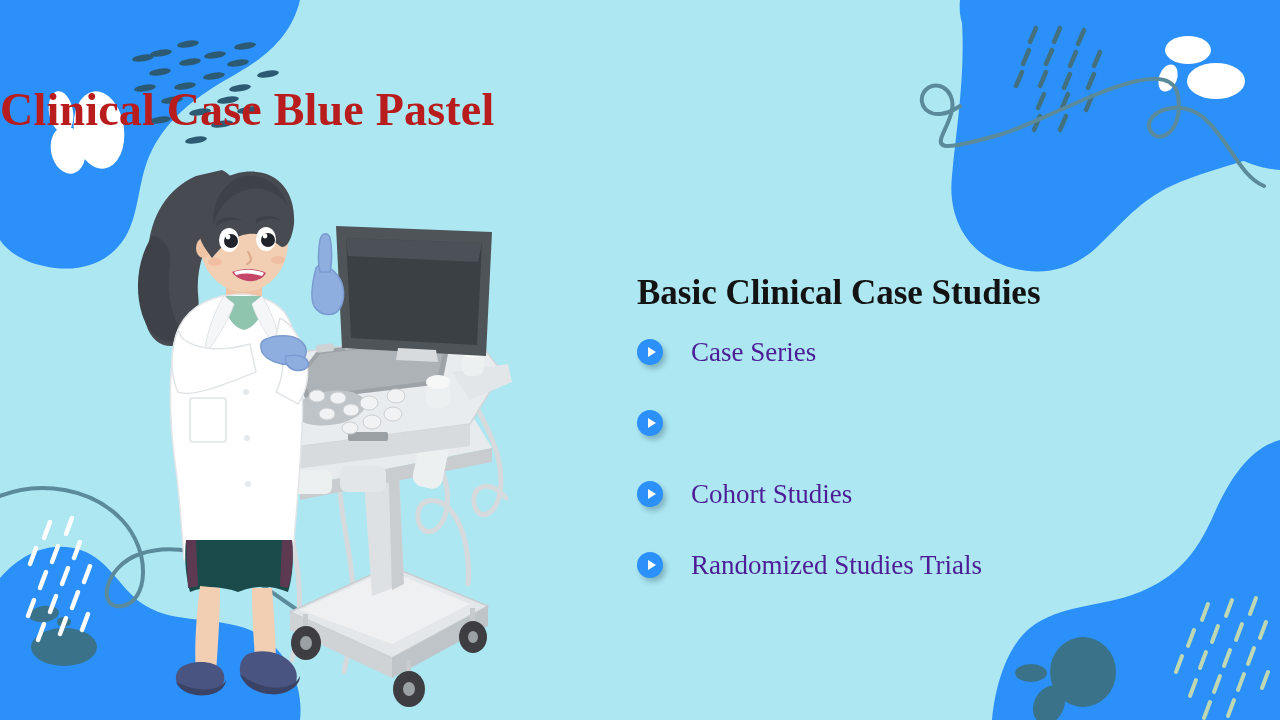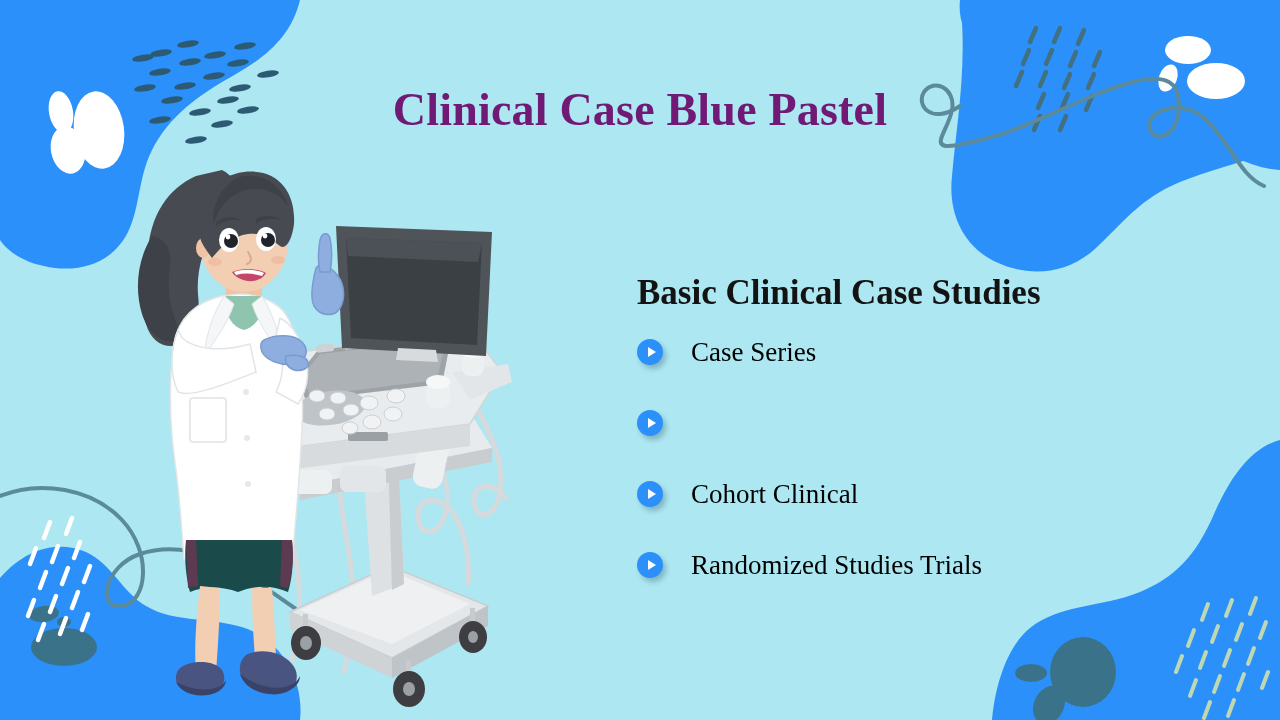--- a/index.html
+++ b/index.html
@@ -22,24 +22,24 @@
     height: 720px;
     pointer-events: none;
   }
 
   
   #slide-title {
     position: absolute;
     left: 0;
     top: 83px;
     width: 1280px;
-    text-align: center;
+    text-align: left;
     font-size: 46px;
     font-weight: bold;
-    color: #701a75;
+    color: #b91c1c;
     letter-spacing: 0.2px;
     white-space: nowrap;
   }
 
   
   #content-block {
     position: absolute;
     left: 637px;
     top: 255px;
     width: 600px;
@@ -78,21 +78,21 @@
   .bullet-marker .tri {
     width: 0;
     height: 0;
     border-top: 5px solid transparent;
     border-bottom: 5px solid transparent;
     border-left: 8px solid #ffffff;
     margin-left: 3px;
   }
   .bullet-label {
     font-size: 27px;
-    color: #000000;
+    color: #4c1d95;
     line-height: 30px;
     white-space: nowrap;
   }
 </style>
 </head>
 <body>
 
 <div id="slide">
 
   <svg class="layer" viewBox="0 0 1280 720" xmlns="http://www.w3.org/2000/svg">
@@ -407,21 +407,21 @@
       <li class="bullet-item">
         <span class="bullet-marker">
           <span class="tri"></span>
         </span>
       </li>
 
       <li class="bullet-item">
         <span class="bullet-marker">
           <span class="tri"></span>
         </span>
-        <span class="bullet-label">Cohort Clinical</span>
+        <span class="bullet-label">Cohort Studies</span>
       </li>
 
       <li class="bullet-item">
         <span class="bullet-marker">
           <span class="tri"></span>
         </span>
         <span class="bullet-label">Randomized Studies Trials</span>
       </li>
 
     </ul>

